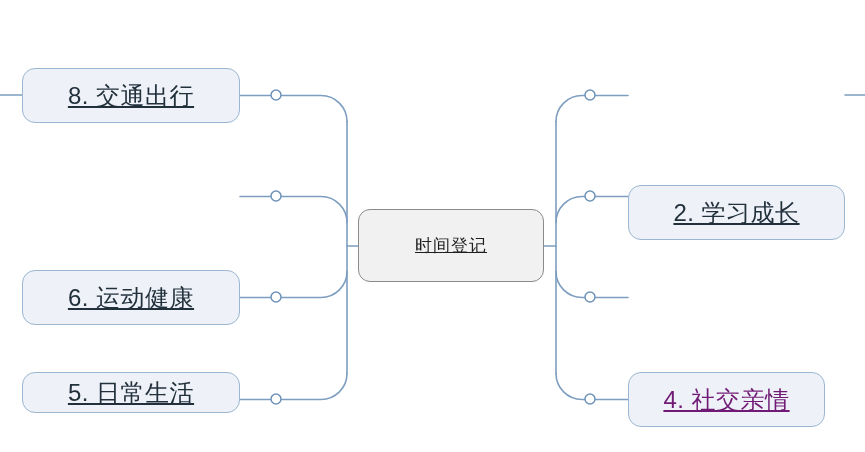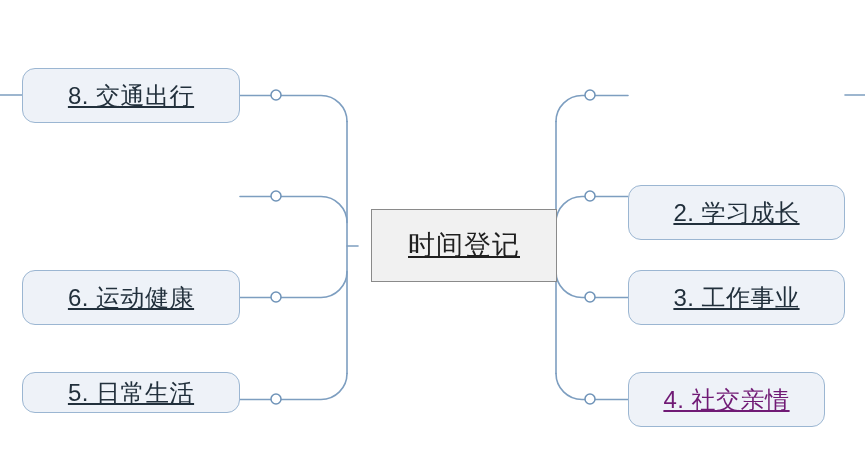--- a/index.html
+++ b/index.html
@@ -39,25 +39,24 @@
     background: #eef2f8;
     border: 1px solid #9bb6d2;
     border-radius: 13px;
     color: #22303c;
     font-size: 24px;
     letter-spacing: 0.5px;
   }
   .root-node {
     background: #f1f1f1;
     border: 1px solid #8a8a8a;
-    border-radius: 0;
+    border-radius: 12px;
     color: #1f1f1f;
-    font-size: 27px;
+    font-size: 17px;
     letter-spacing: 1px;
-    margin-left: 13px;
   }
   .node-label {
     line-height: 1;
     pointer-events: none;
     text-decoration: underline;
   }
 </style>
 </head>
 <body>
 
@@ -88,23 +87,20 @@
       <path d="M 845 95 L 865 95" fill="none" stroke="#7d9ec0" stroke-width="1.6" stroke-linecap="round"></path>
     </svg>
 
   <div class="node root-node" id="root-node" style="left: 358px; top: 209px; width: 186px; height: 73px; background: rgb(241, 241, 241); border-color: rgb(138, 138, 138); color: rgb(31, 31, 31);">
     <span class="node-label">时间登记</span>
   </div>
 
     <div class="node branch-node" style="left: 628px; top: 153px; width: 217px; height: 55px; background: rgb(238, 242, 248); border-color: rgb(155, 182, 210); color: rgb(34, 48, 60); margin-top: 32px;">
       <span class="node-label">2. 学习成长</span>
     </div>
-    <div class="node branch-node" style="left: 628px; top: 270px; width: 217px; height: 55px; background: rgb(238, 242, 248); border-color: rgb(155, 182, 210); color: rgb(34, 48, 60);">
-      <span class="node-label">3. 工作事业</span>
-    </div>
     <div class="node branch-node" style="left: 628px; top: 372px; width: 197px; height: 55px; background: rgb(238, 242, 248); border-color: rgb(155, 182, 210); color: #701a75;">
       <span class="node-label">4. 社交亲情</span>
     </div>
     <div class="node branch-node" style="left: 22px; top: 68px; width: 218px; height: 55px; background: rgb(238, 242, 248); border-color: rgb(155, 182, 210); color: rgb(34, 48, 60);">
       <span class="node-label">8. 交通出行</span>
     </div>
     <div class="node branch-node" style="left: 22px; top: 270px; width: 218px; height: 55px; background: rgb(238, 242, 248); border-color: rgb(155, 182, 210); color: rgb(34, 48, 60); align-items: center;">
       <span class="node-label">6. 运动健康</span>
     </div>
     <div class="node branch-node" style="left: 22px; top: 372px; width: 218px; height: 41px; background: rgb(238, 242, 248); border-color: rgb(155, 182, 210); color: rgb(34, 48, 60);">

